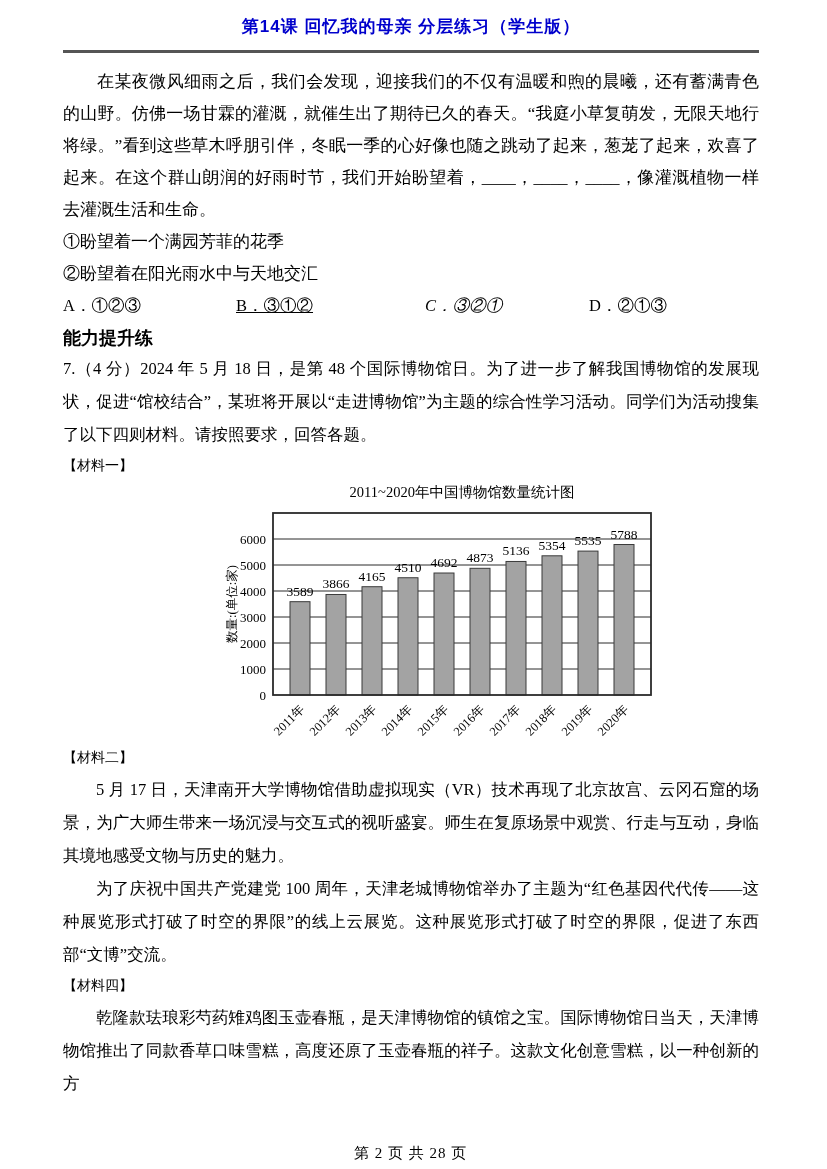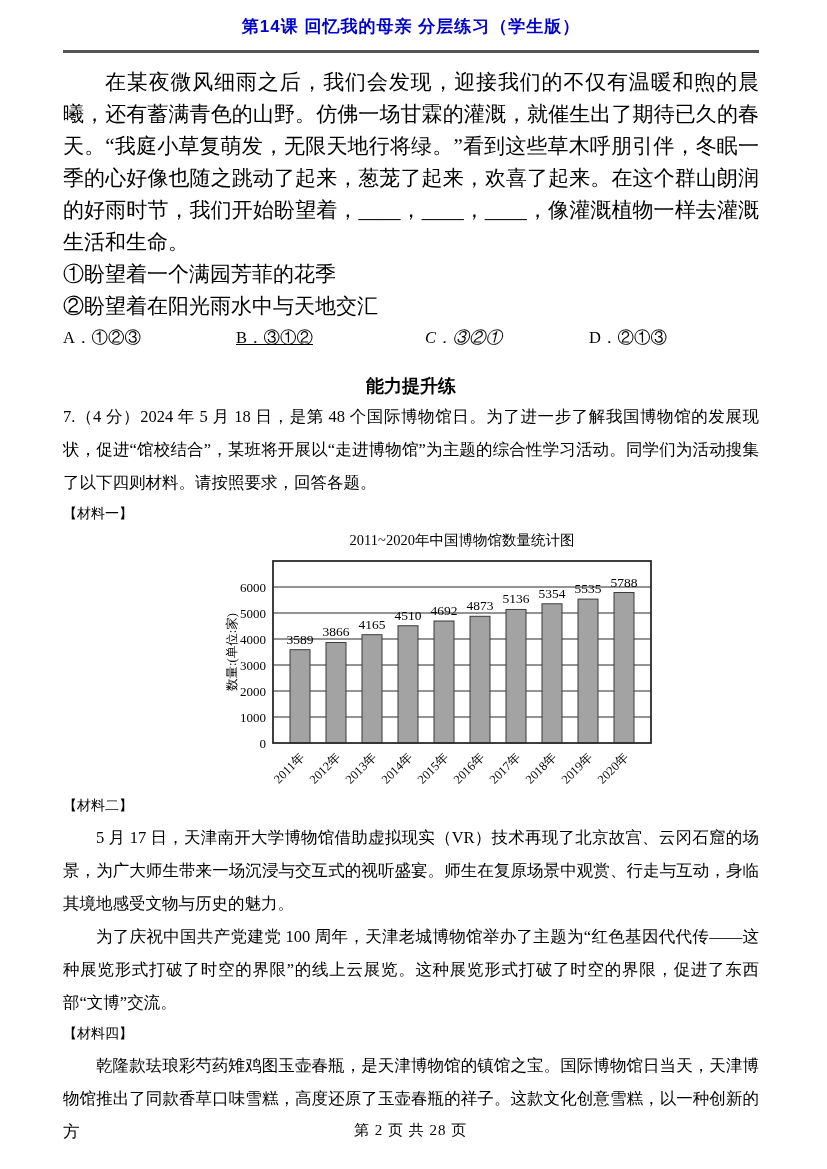--- a/index.html
+++ b/index.html
@@ -8,38 +8,38 @@
     box-sizing:border-box;width:821px;height:1169px;position:relative;
     padding:14px 62px 0 63px;
     font-family:"Liberation Serif","DejaVu Serif",serif;
   }
   .doc-title{
     margin:0;text-align:center;color:#0000CC;
     font-family:"Liberation Sans","DejaVu Sans",sans-serif;
     font-size:17px;font-weight:bold;line-height:26px;letter-spacing:1px;
   }
   .title-rule{border:none;border-top:3px solid #555555;margin:10px 0 0 0;}
-  .body-kai{margin:0;font-size:21px;line-height:32px;text-align:justify;}
+  .body-kai{margin:0;font-size:17px;line-height:32px;text-align:justify;}
   .first-para{margin-top:13px;}
   .indent{text-indent:2em;}
   .options-row{display:flex;font-size:16.5px;line-height:32px;gap:39px;}
   .opt-a{width:134px;}
   .opt-b{width:150px;text-decoration:underline;}
   .opt-c{width:125px;font-style:italic;}
   .section-header{
-    margin:18px 0 0 0;text-align:center;font-size:18px;font-weight:bold;
+    margin:2px 0 0 0;text-align:left;font-size:18px;font-weight:bold;
     line-height:28px;font-family:"Liberation Sans","DejaVu Sans",sans-serif;
   }
   .q-text{margin:0;font-size:16.5px;line-height:33px;text-align:justify;}
   .material-label{margin:0;font-size:14px;line-height:30px;}
   .material-text{margin:0;font-size:16.5px;line-height:33px;text-align:justify;text-indent:2em;}
   .chart-wrap{width:446px;height:262px;margin-left:158px;}
   .chart-wrap svg{display:block;font-family:"Liberation Serif","DejaVu Serif",serif;}
   .footer{
-    position:absolute;left:0;bottom:29px;width:100%;text-align:center;
+    position:absolute;left:0;bottom:6px;width:100%;text-align:center;
     font-size:15px;letter-spacing:1px;
   }
 </style>
 </head>
 <body>
 
 <div class="page">
 
   <h1 class="doc-title">第14课 回忆我的母亲 分层练习（学生版）</h1>
   <hr class="title-rule">

